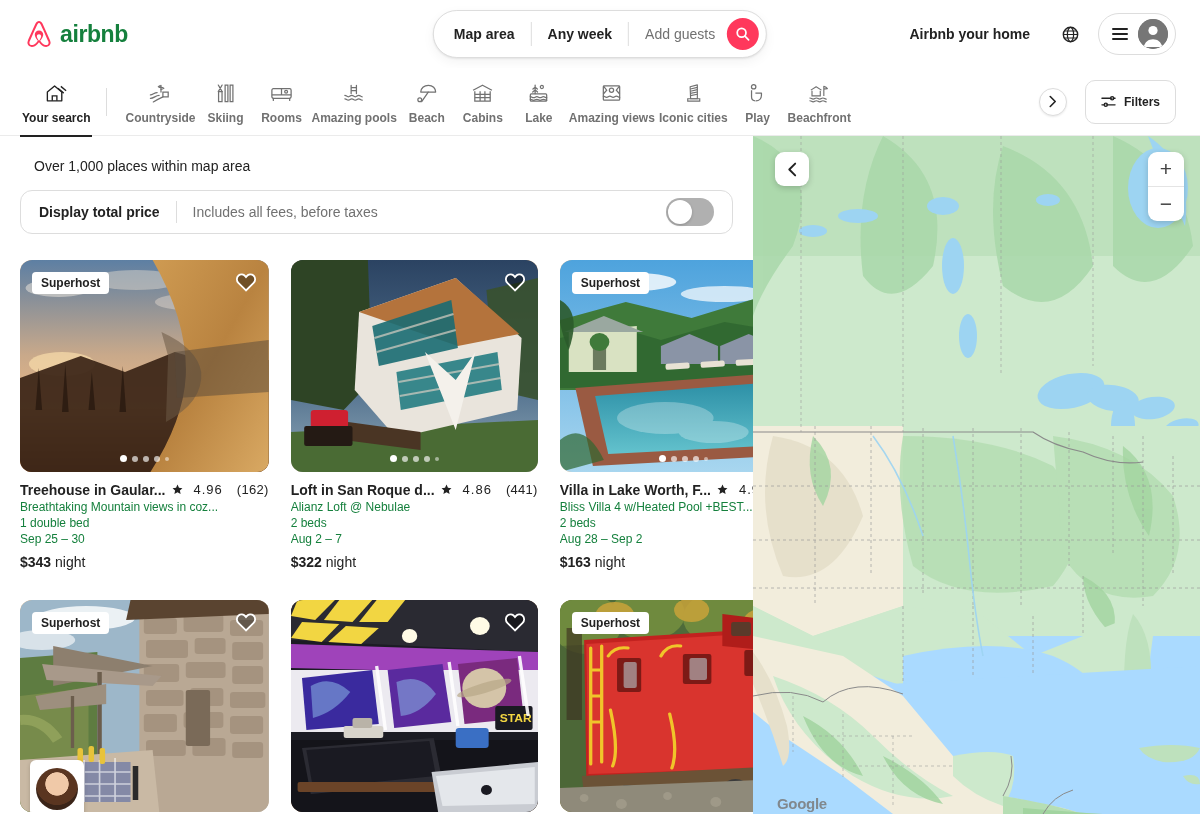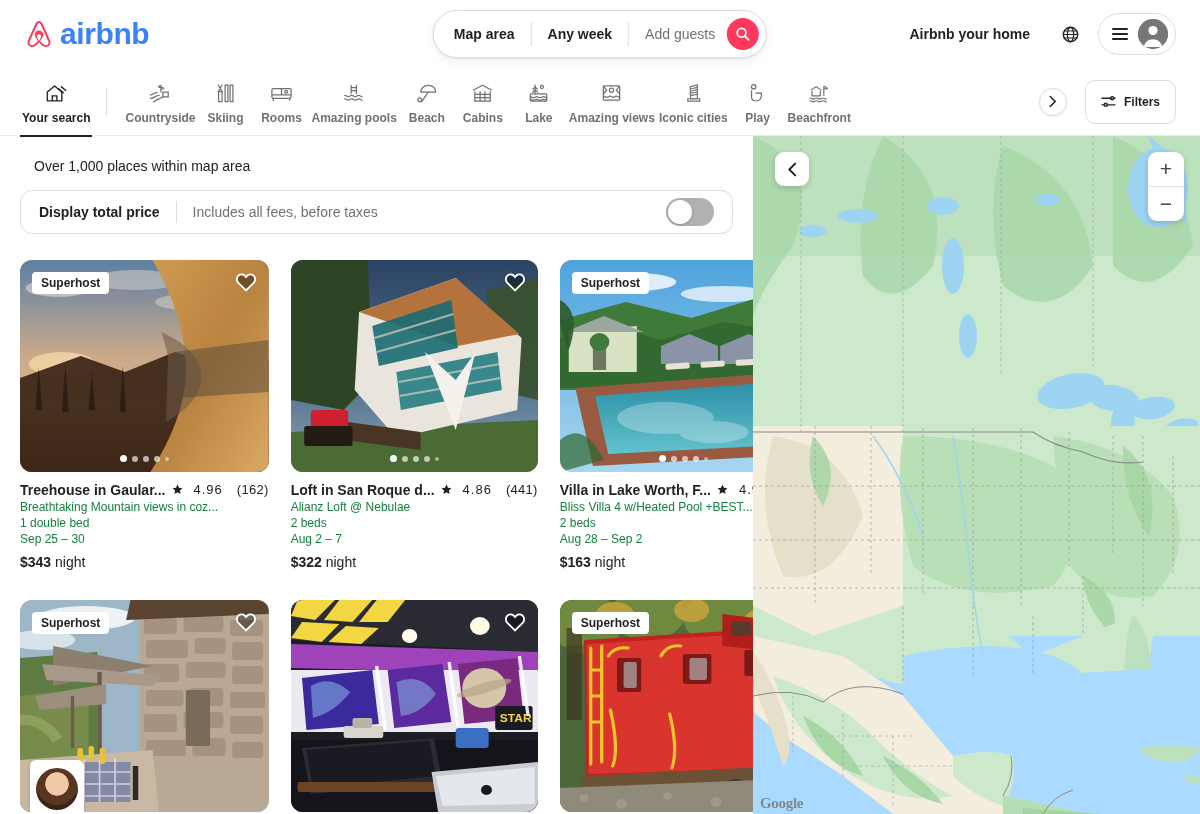--- a/index.html
+++ b/index.html
@@ -14,21 +14,21 @@
   
   .header {
     height: 68px; width: 1200px;
     display: flex; align-items: center;
     padding: 0 24px;
     background: #fff;
     position: relative;
   }
   .logo { display: flex; align-items: center; gap: 6px; color: #FF385C; }
   .logo-mark { width: 30px; height: 32px; flex: 0 0 auto; }
-  .logo-text { font-size: 30px; font-weight: 700; letter-spacing: -0.4px; color: #3b82f6; }
+  .logo-text { font-size: 23px; font-weight: 700; letter-spacing: -0.4px; color: #15803d; }
 
   .searchbar {
     position: absolute; left: 50%; transform: translateX(-50%);
     display: flex; align-items: center;
     height: 48px;
     border: 1px solid #DDDDDD; border-radius: 40px;
     background: #fff;
     box-shadow: 0 1px 2px rgba(0,0,0,0.08), 0 4px 12px rgba(0,0,0,0.05);
     padding: 0 7px 0 0;
   }
@@ -201,23 +201,23 @@
     position: absolute; top: 16px; right: 16px; z-index: 20;
     width: 36px; background: #fff; border-radius: 9px; overflow: hidden;
     box-shadow: 0 2px 6px rgba(0,0,0,0.18);
   }
   .zoom-ctl div {
     height: 34px; display: flex; align-items: center; justify-content: center;
     font-size: 21px; color: #444; cursor: pointer; user-select: none;
   }
   .zoom-ctl .sep { height: 1px; background: #E4E4E4; padding: 0; }
   .gwm {
-    position: absolute; left: 7px; bottom: 2px; z-index: 14;
+    position: absolute; left: 24px; bottom: 2px; z-index: 14;
     font-size: 15px; font-weight: 700; color: #7a7a7a; opacity: 0.85;
-    font-family: Liberation Serif, serif; letter-spacing: -0.3px;
+    font-family: Liberation Sans, sans-serif; letter-spacing: -0.3px;
   }
 </style>
 </head>
 <body>
 
 <div class="header">
   <div class="logo">
     <span class="logo-mark">
       <svg width="30" height="32" viewBox="0 0 32 32" fill="none">
         <path d="M16 2c-1.6 0-2.8 1-3.7 2.9-1.1 2.3-7.2 15.6-8.2 18.2-.5 1.4-.6 2.4-.3 3.4.6 2 2.4 3.3 4.5 3.3 2.3 0 4.4-1.3 6.2-3.2l1.5-1.7 1.5 1.7c1.8 1.9 3.9 3.2 6.2 3.2 2.1 0 3.9-1.3 4.5-3.3.3-1 .2-2-.3-3.4-1-2.6-7.1-15.9-8.2-18.2C18.8 3 17.6 2 16 2zm0 2.2c.7 0 1.3.5 1.9 1.8 1.1 2.2 7 15.3 8 17.8.4 1 .4 1.6.2 2.2-.3 1.1-1.3 1.8-2.5 1.8-1.6 0-3.2-1-4.7-2.6l-1.7-1.9 1.1-1.5c1.3-1.9 2.2-3.7 2.2-5.3 0-2.5-1.9-4.3-4.5-4.3s-4.5 1.8-4.5 4.3c0 1.6.9 3.4 2.2 5.3l1.1 1.5-1.7 1.9c-1.5 1.6-3.1 2.6-4.7 2.6-1.2 0-2.2-.7-2.5-1.8-.2-.6-.2-1.2.2-2.2 1-2.5 6.9-15.6 8-17.8.6-1.3 1.2-1.8 1.9-1.8zm0 12.1c1.4 0 2.3.9 2.3 2.2 0 1.1-.7 2.5-1.8 4.1l-.5.7-.5-.7c-1.1-1.6-1.8-3-1.8-4.1 0-1.3.9-2.2 2.3-2.2z" fill="#FF385C"></path>

